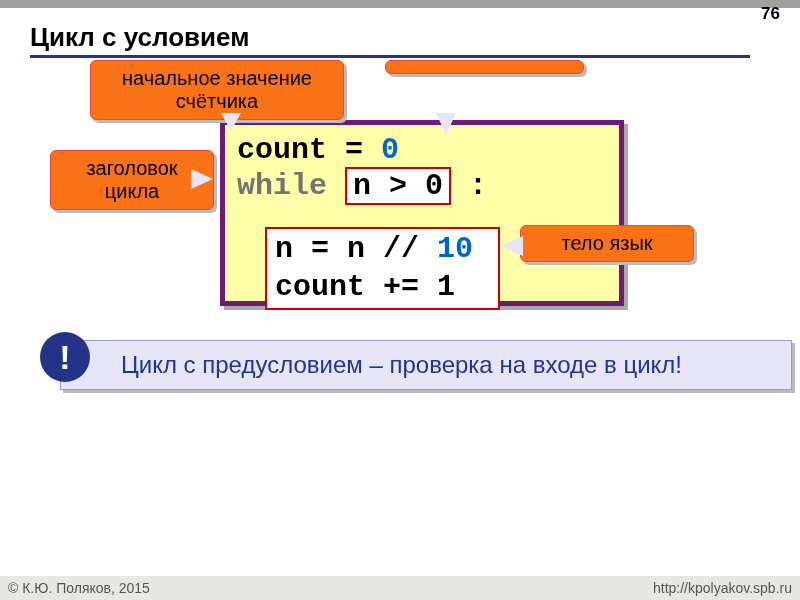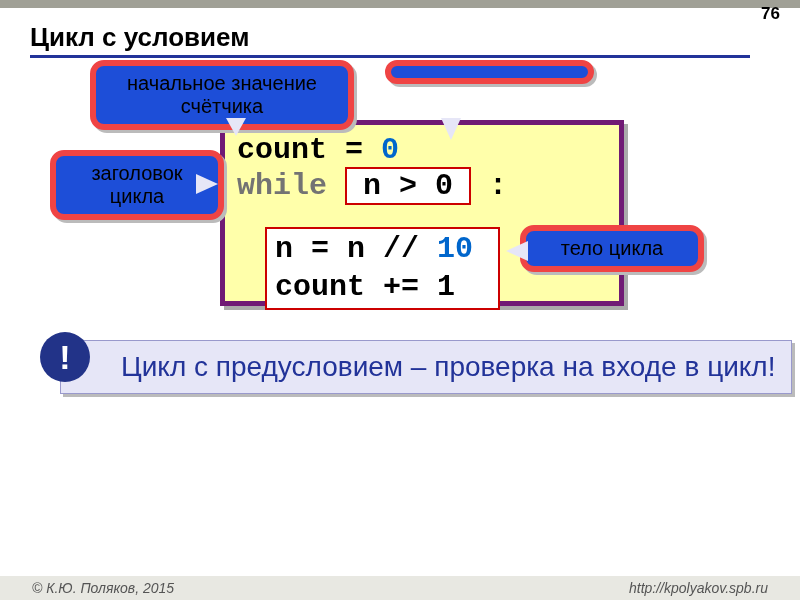--- a/index.html
+++ b/index.html
@@ -2,27 +2,27 @@
 <html><head>
 <meta charset="utf-8">
 <style>
   body{margin:0;padding:0;font-family:Arial,sans-serif;background:#fff;width:800px;height:600px;position:relative;overflow:hidden}
   .header{background:#a0a096;color:#fff;padding:4px 12px;font-style:italic;font-size:15px;position:relative}
   .pagenum{position:absolute;right:20px;top:4px;color:#000;font-style:normal;font-weight:bold;font-size:17px}
   .title{font-size:26px;font-weight:bold;color:#000;margin:14px 0 2px 30px;border-bottom:3px solid #223399;padding-bottom:2px;width:720px}
   .stage{position:relative;width:760px;height:330px;margin-left:20px}
   .codebox{position:absolute;left:200px;top:60px;width:370px;height:160px;background:#ffffaa;border:5px solid #701a75;box-shadow:4px 4px 0 #aaa;font-family:"Courier New",monospace;font-size:30px;font-weight:bold;padding:8px 12px}
   .kw{font-weight:bold}
-  .condbox{display:inline-block;background:#fff;border:2px solid #c00;padding:0 16px;font-family:"Courier New",monospace;font-weight:bold}
+  .condbox{display:inline-block;background:#fff;border:2px solid #c00;padding:0 6px;font-family:"Courier New",monospace;font-weight:bold}
   .bodybox{background:#fff;border:2px solid #c00;padding:2px 8px;margin-top:22px;width:215px;font-family:"Courier New",monospace;font-weight:bold;line-height:1.25}
-  .callout{position:absolute;background:#1d4ed8;border:6px solid #ef4444;border-radius:14px;box-shadow:3px 3px 0 #bbb;padding:6px 16px;font-size:20px;color:#000;text-align:center;line-height:1.15}
+  .callout{position:absolute;background:#f97316;border:1px solid #ef4444;border-radius:6px;box-shadow:3px 3px 0 #bbb;padding:6px 16px;font-size:20px;color:#000;text-align:center;line-height:1.15}
   .tail{position:absolute;width:0;height:0}
-  .notebox{position:absolute;left:60px;top:340px;width:660px;background:#e6e6f7;border:1px solid #9999cc;box-shadow:3px 3px 0 #bbb;padding:10px 10px 10px 60px;font-size:28px;color:#223399}
+  .notebox{position:absolute;left:60px;top:340px;width:660px;background:#e6e6f7;border:1px solid #9999cc;box-shadow:3px 3px 0 #bbb;padding:10px 10px 10px 60px;font-size:24px;color:#223399}
   .bang{position:absolute;left:40px;top:332px;width:50px;height:50px;background:#223388;border-radius:50%;color:#fff;font-size:34px;font-weight:bold;text-align:center;line-height:50px;z-index:5}
-  .footer{position:absolute;bottom:0;left:0;right:0;background:#e8e8e2;padding:4px 32px;font-style:italic;font-size:14px;color:#555;display:flex;justify-content:space-between}
+  .footer{position:absolute;bottom:0;left:0;right:0;background:#e8e8e2;padding:4px 8px;font-size:14px;color:#555;display:flex;justify-content:space-between}
   .num0{color:#0066cc}.num10{color:#0066cc}.whilekw{color:#737373}
 </style>
 </head>
 <body>
 
 <div class="header">
   <span class="pagenum">76</span>
 </div>
 
 <div class="title">Цикл с условием</div>
@@ -55,21 +55,21 @@
     <div class="tail" style="left:50px;top:52px;border-left:10px solid transparent;border-right:10px solid transparent;border-top:22px solid #e6e6f7"></div>
   </div>
 
   <div class="callout" style="left:30px;top:90px;width:130px">
     <span>заголовок цикла</span>
     <div class="tail" style="left:140px;top:18px;border-top:10px solid transparent;border-bottom:10px solid transparent;border-left:22px solid #e6e6f7"></div>
   </div>
 
   <div class="callout" style="left:500px;top:165px;width:140px">
     <div class="tail" style="left:-20px;top:10px;border-top:10px solid transparent;border-bottom:10px solid transparent;border-right:22px solid #e6e6f7"></div>
-    <span>тело цикла</span>
+    <span>тело язык</span>
   </div>
 
 </div>
 
 <div class="bang">!</div>
 <div class="notebox">
   <span>Цикл с предусловием – проверка на входе в цикл!</span>
 </div>
 
 <div class="footer">

